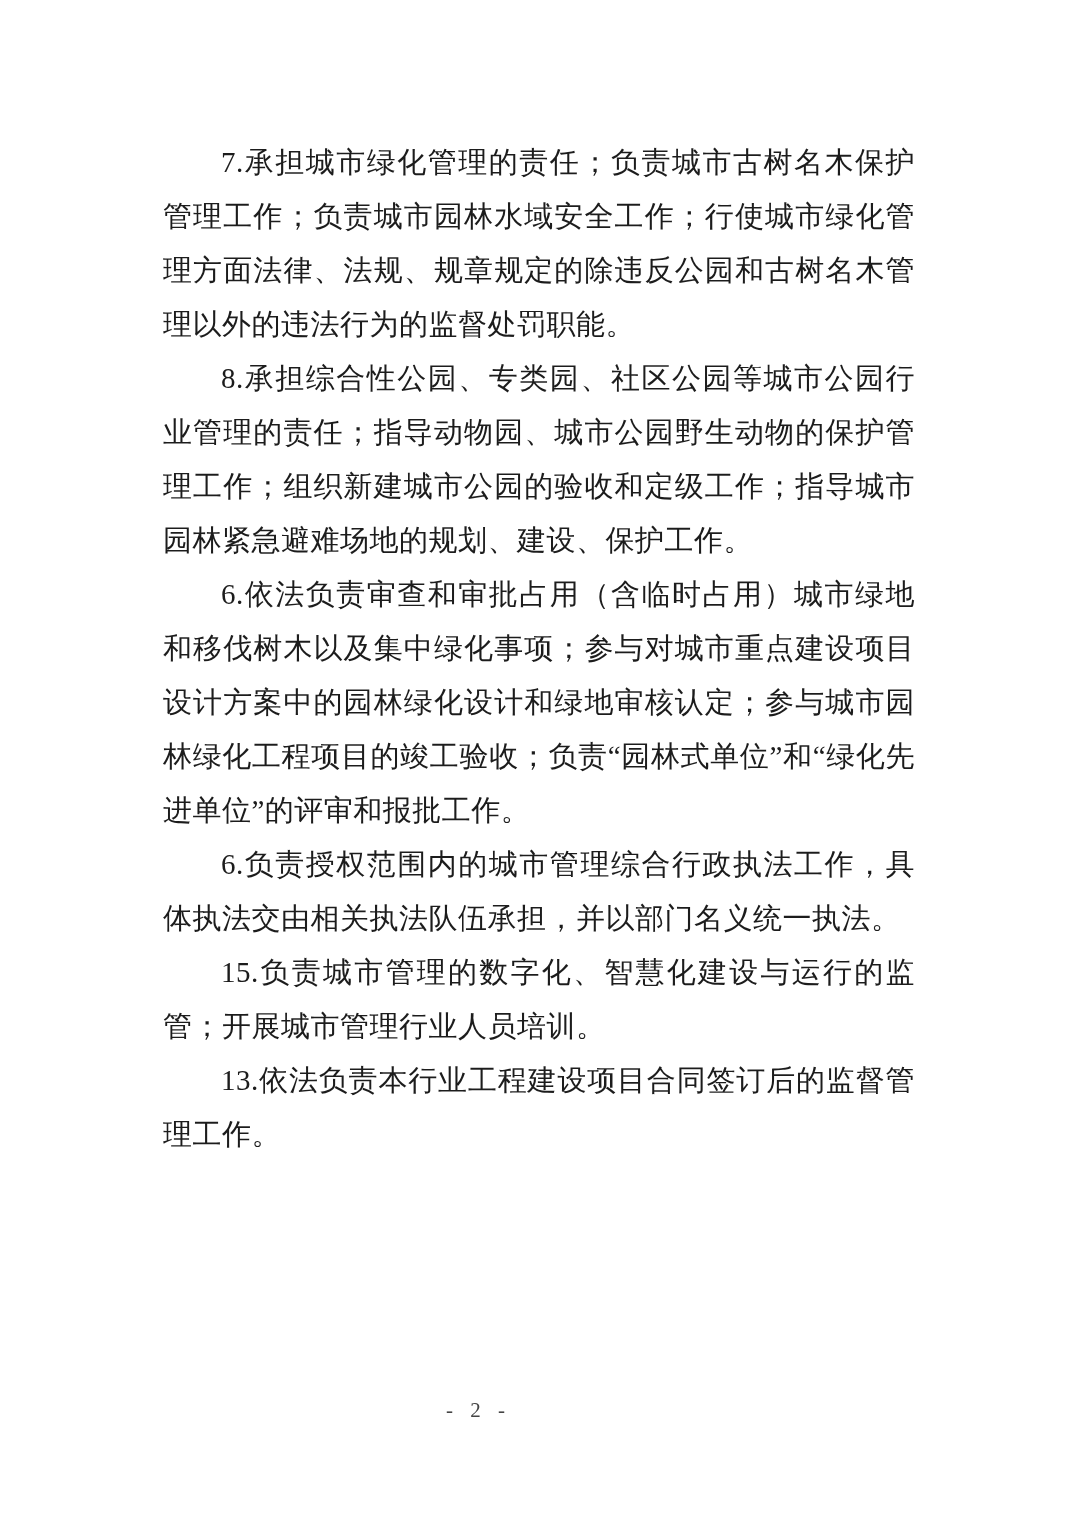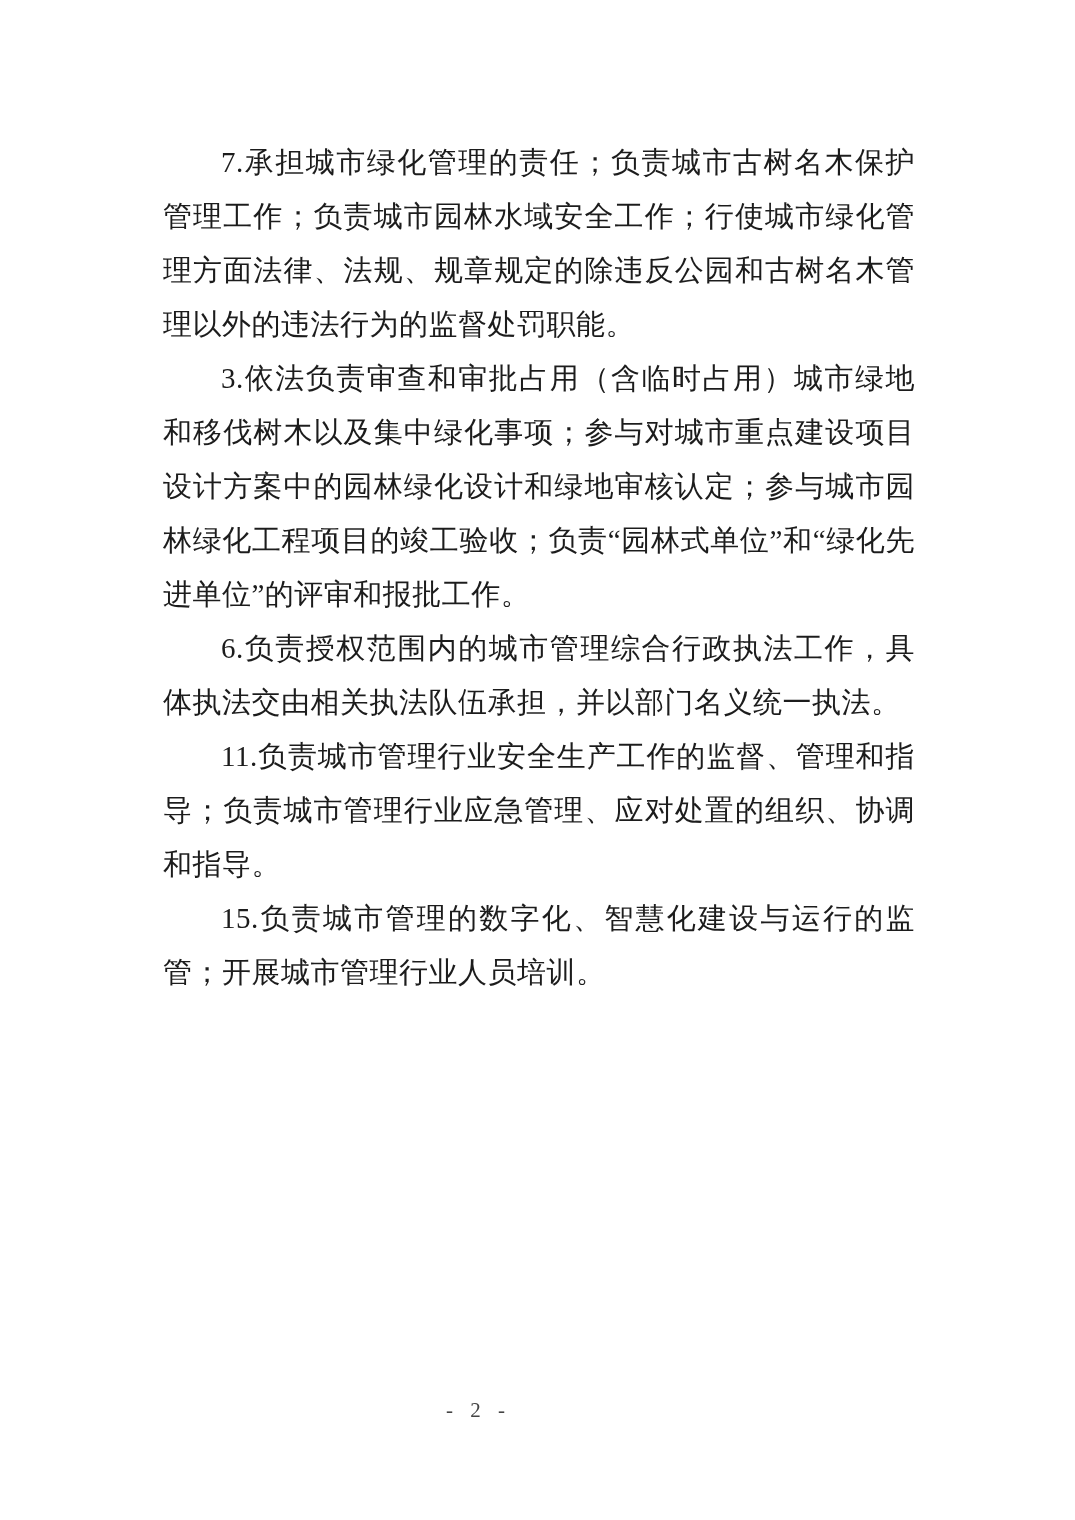--- a/index.html
+++ b/index.html
@@ -42,19 +42,20 @@
     color: #444444;
     letter-spacing: 6px;
   }
 </style>
 </head>
 <body>
 
 <div class="page">
   <div class="content">
     <p>7.承担城市绿化管理的责任；负责城市古树名木保护管理工作；负责城市园林水域安全工作；行使城市绿化管理方面法律、法规、规章规定的除违反公园和古树名木管理以外的违法行为的监督处罚职能。</p>
-    <p>3.依法负责审查和审批占用（含临时占用）城市绿地和移伐树木以及集中绿化事项；参与对城市重点建设项目设计方案中的园林绿化设计和绿地审核认定；参与城市园林绿化工程项目的竣工验收；负责“园林式单位”和“绿化先进单位”的评审和报批工作。</p>
+    <p>8.承担综合性公园、专类园、社区公园等城市公园行业管理的责任；指导动物园、城市公园野生动物的保护管理工作；组织新建城市公园的验收和定级工作；指导城市园林紧急避难场地的规划、建设、保护工作。</p>
+    <p>6.依法负责审查和审批占用（含临时占用）城市绿地和移伐树木以及集中绿化事项；参与对城市重点建设项目设计方案中的园林绿化设计和绿地审核认定；参与城市园林绿化工程项目的竣工验收；负责“园林式单位”和“绿化先进单位”的评审和报批工作。</p>
     <p>6.负责授权范围内的城市管理综合行政执法工作，具体执法交由相关执法队伍承担，并以部门名义统一执法。</p>
-    <p>11.负责城市管理行业安全生产工作的监督、管理和指导；负责城市管理行业应急管理、应对处置的组织、协调和指导。</p>
     <p>15.负责城市管理的数字化、智慧化建设与运行的监管；开展城市管理行业人员培训。</p>
+    <p>13.依法负责本行业工程建设项目合同签订后的监督管理工作。</p>
   </div>
   <div class="footer">- 2 -</div>
 </div>
 
 </body></html>

